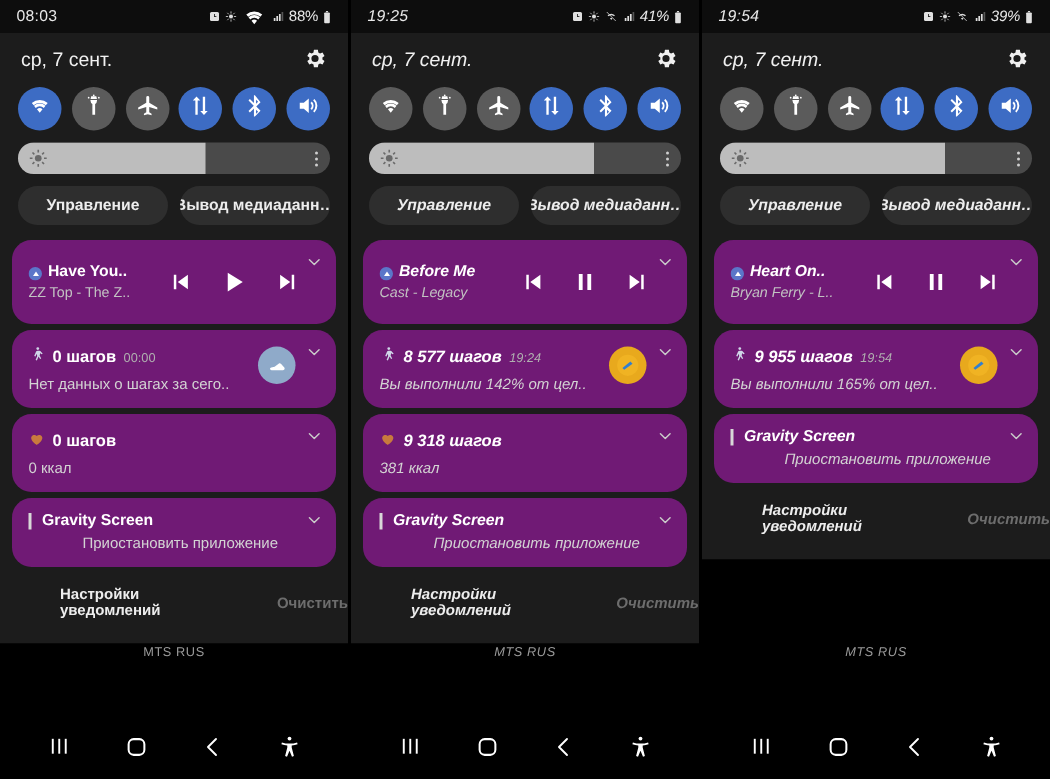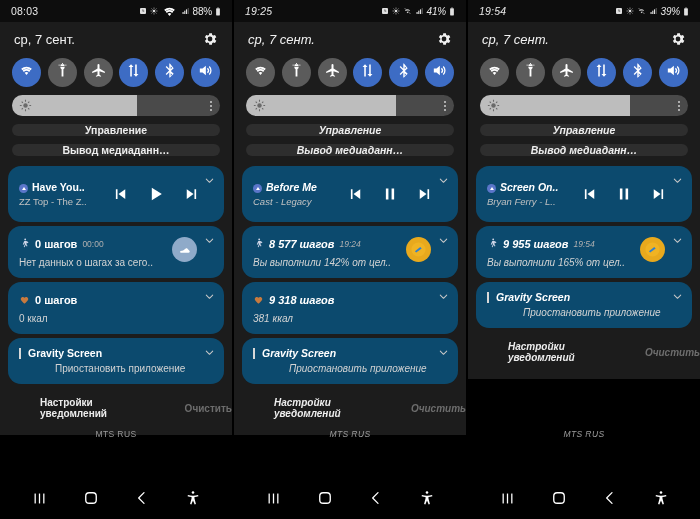--- a/index.html
+++ b/index.html
@@ -72,34 +72,34 @@
     background:#bdbdbd;
   }
   .bright-sun { position:relative; margin-left:7px; z-index:2; display:flex; }
   .bright-dots {
     position:absolute; right:8px; z-index:2;
     display:flex; flex-direction:column; gap:2px; align-items:center;
   }
   .bright-dots i { width:2px; height:2px; background:#cfcfcf; border-radius:50%; display:block; }
 
   
-  .pills { display:flex; gap:8px; padding:0 12px 10px 12px;flex-direction:column; }
+  .pills { display:flex; gap:8px; padding:0 12px 10px 12px; }
   .pill {
     flex:1; height:26px; border-radius:13px;
     background:#2e2e2e;
     display:flex; align-items:center; justify-content:center;
     font-size:10.5px; color:#ededed; font-weight:700;
     white-space:nowrap; overflow:hidden;
     padding:0 4px;
   }
 
   
   .notifs { padding:0 8px; display:flex; flex-direction:column; gap:4px; }
   .card {
-    background:#0c4a6e;
+    background:#701a75;
     border-radius:13px;
     position:relative;
     padding:9px 11px 10px 11px;
   }
   .chev {
     position:absolute; right:9px; top:9px;
     width:11px; height:11px;
     display:flex; align-items:center; justify-content:center;
   }
   .chev svg { display:block; }
@@ -735,21 +735,21 @@
           <div class="pill">Управление</div>
           <div class="pill">Вывод медиаданн…</div>
         </div>
         <div class="notifs">
           <div class="card media">
             <div class="media-txt">
               <div class="m-title">
                 <span><span style="width:9px;height:9px;border-radius:50%;background:#5b76c9;display:inline-flex;align-items:center;justify-content:center;">
                     <span style="width:0;height:0;border-left:2.2px solid transparent;border-right:2.2px solid transparent;border-bottom:3.4px solid #fff;"></span>
                   </span></span>
-                <span>Screen On..</span>
+                <span>Heart On..</span>
               </div>
               <div class="m-sub">Bryan Ferry - L..</div>
             </div>
             <div class="m-controls">
               <span class="m-btn">
                 <svg width="18" height="18" viewBox="0 0 24 24" fill="#fff">
                   <path d="M6.5 5.5h2.2v13H6.5zM19 5.5l-9 6.5 9 6.5z"></path>
                 </svg>
               </span>
               <span class="m-btn">

